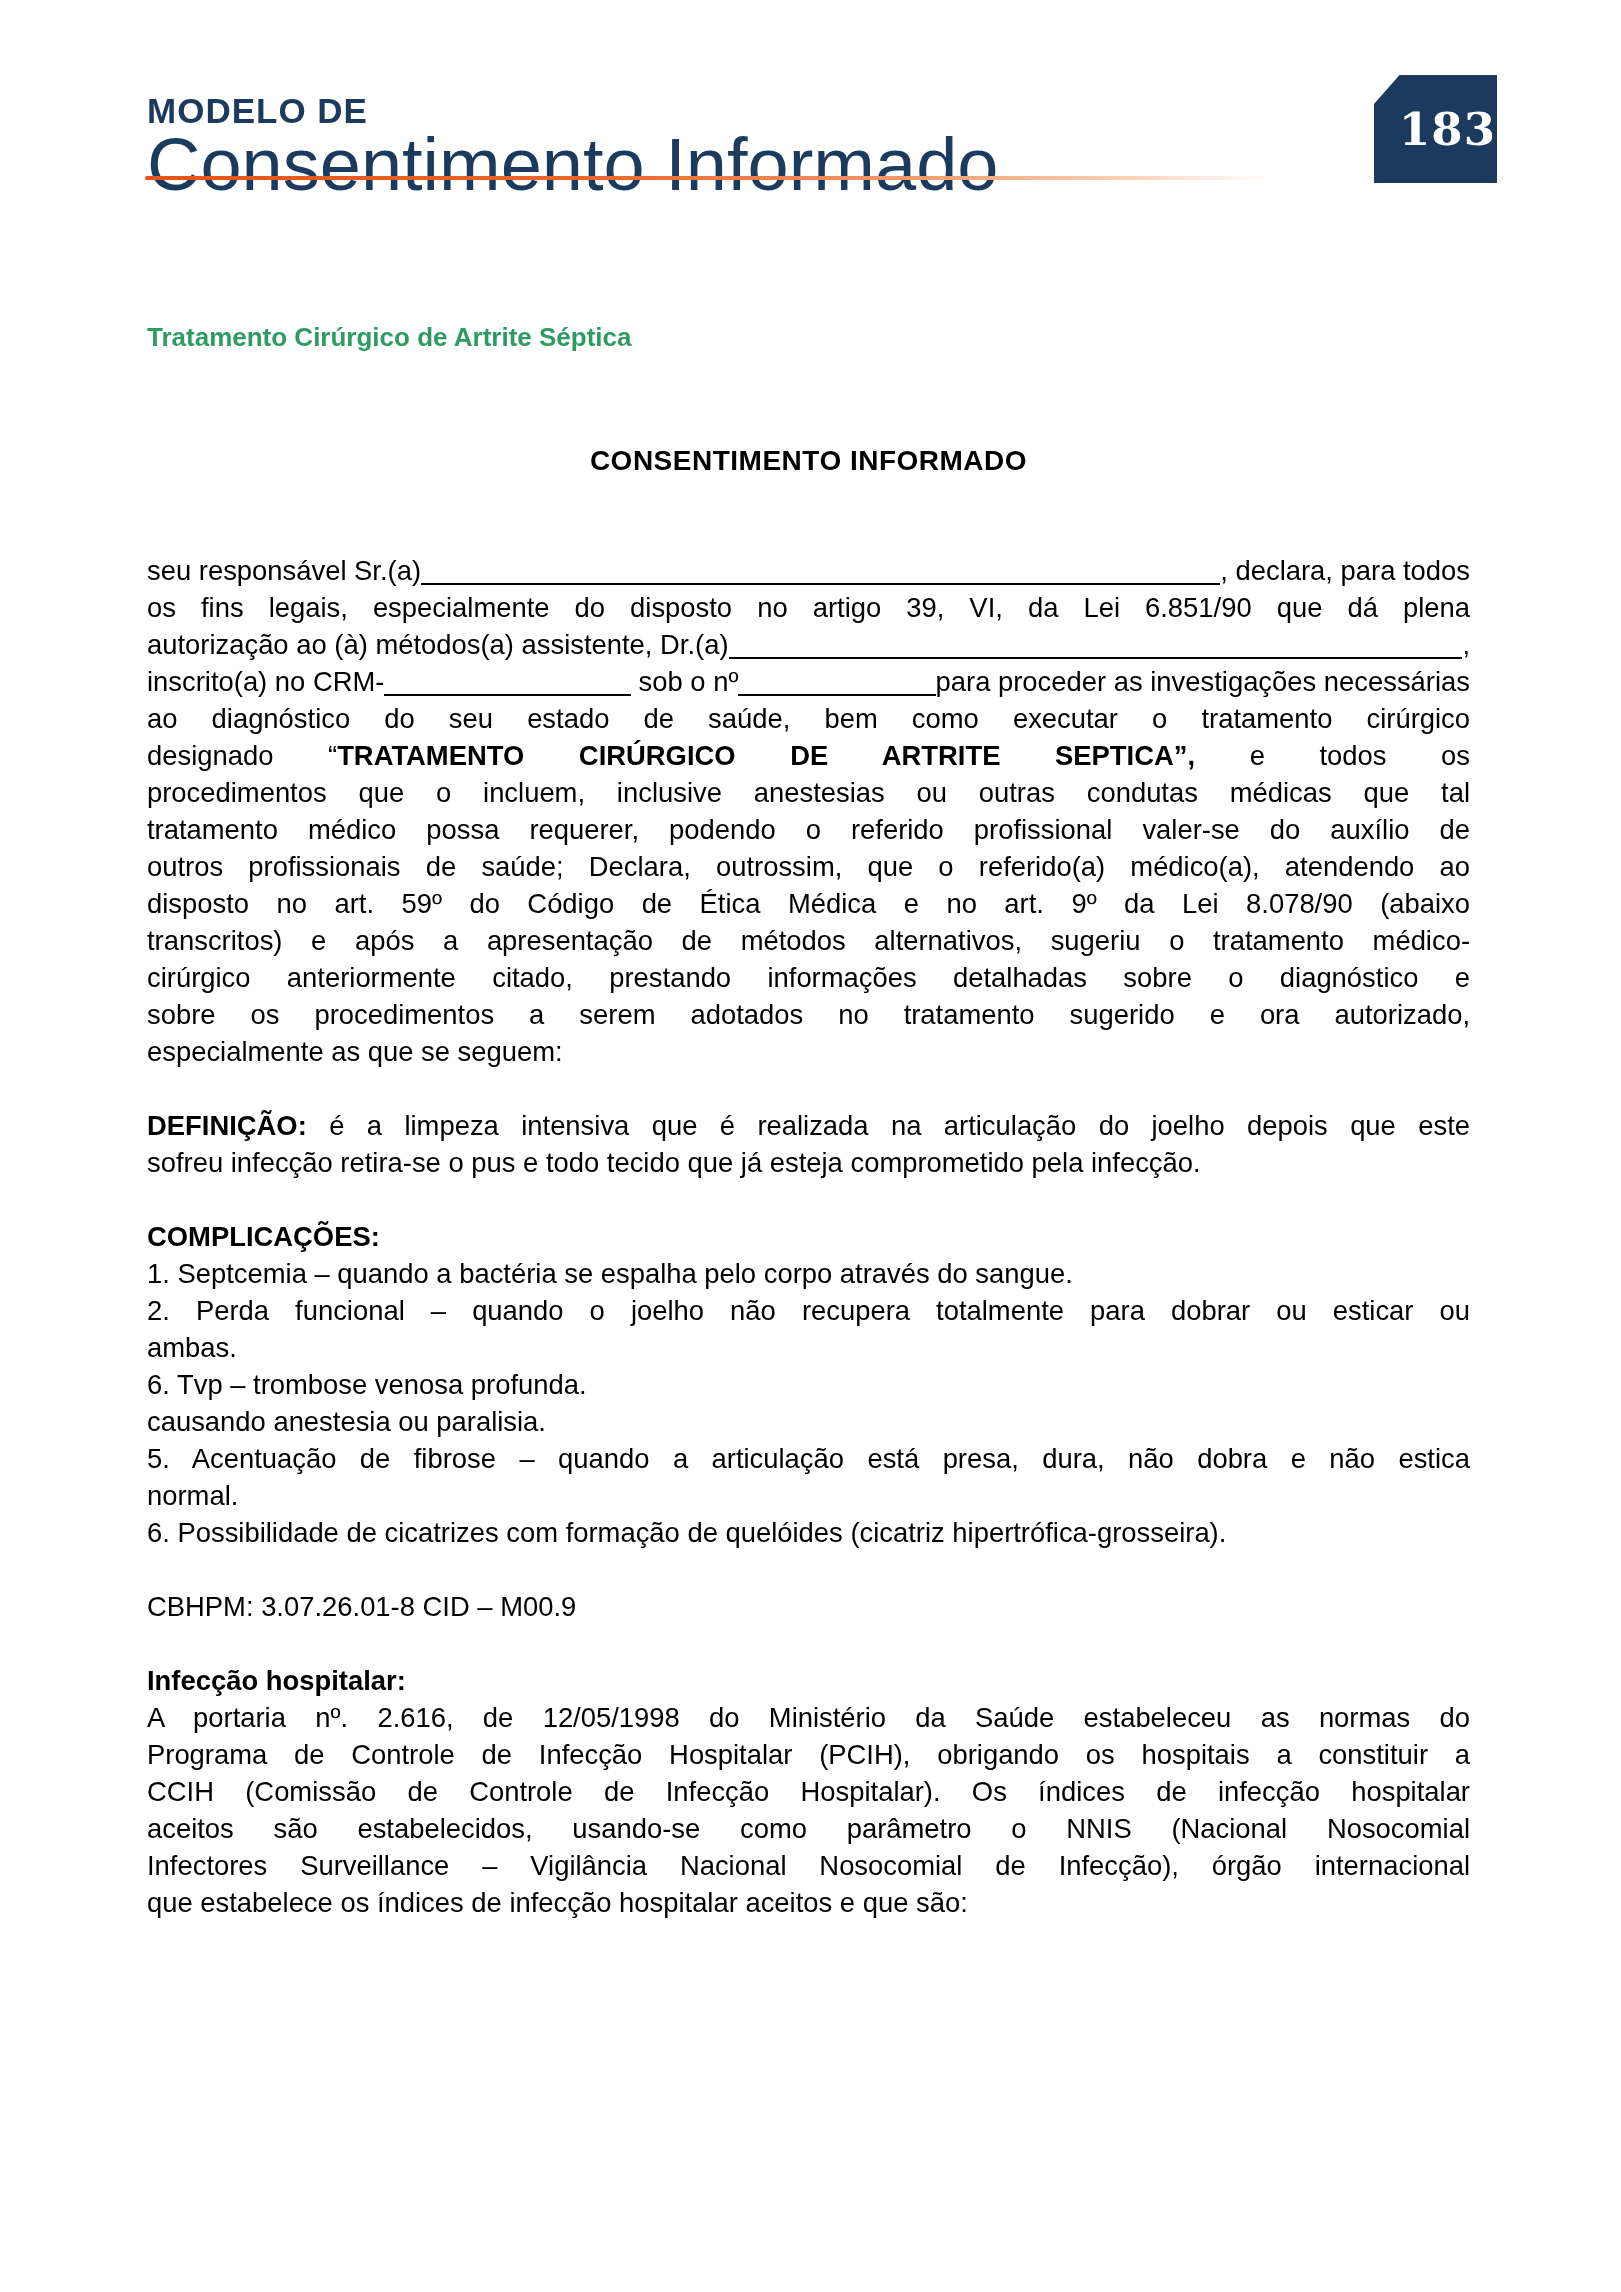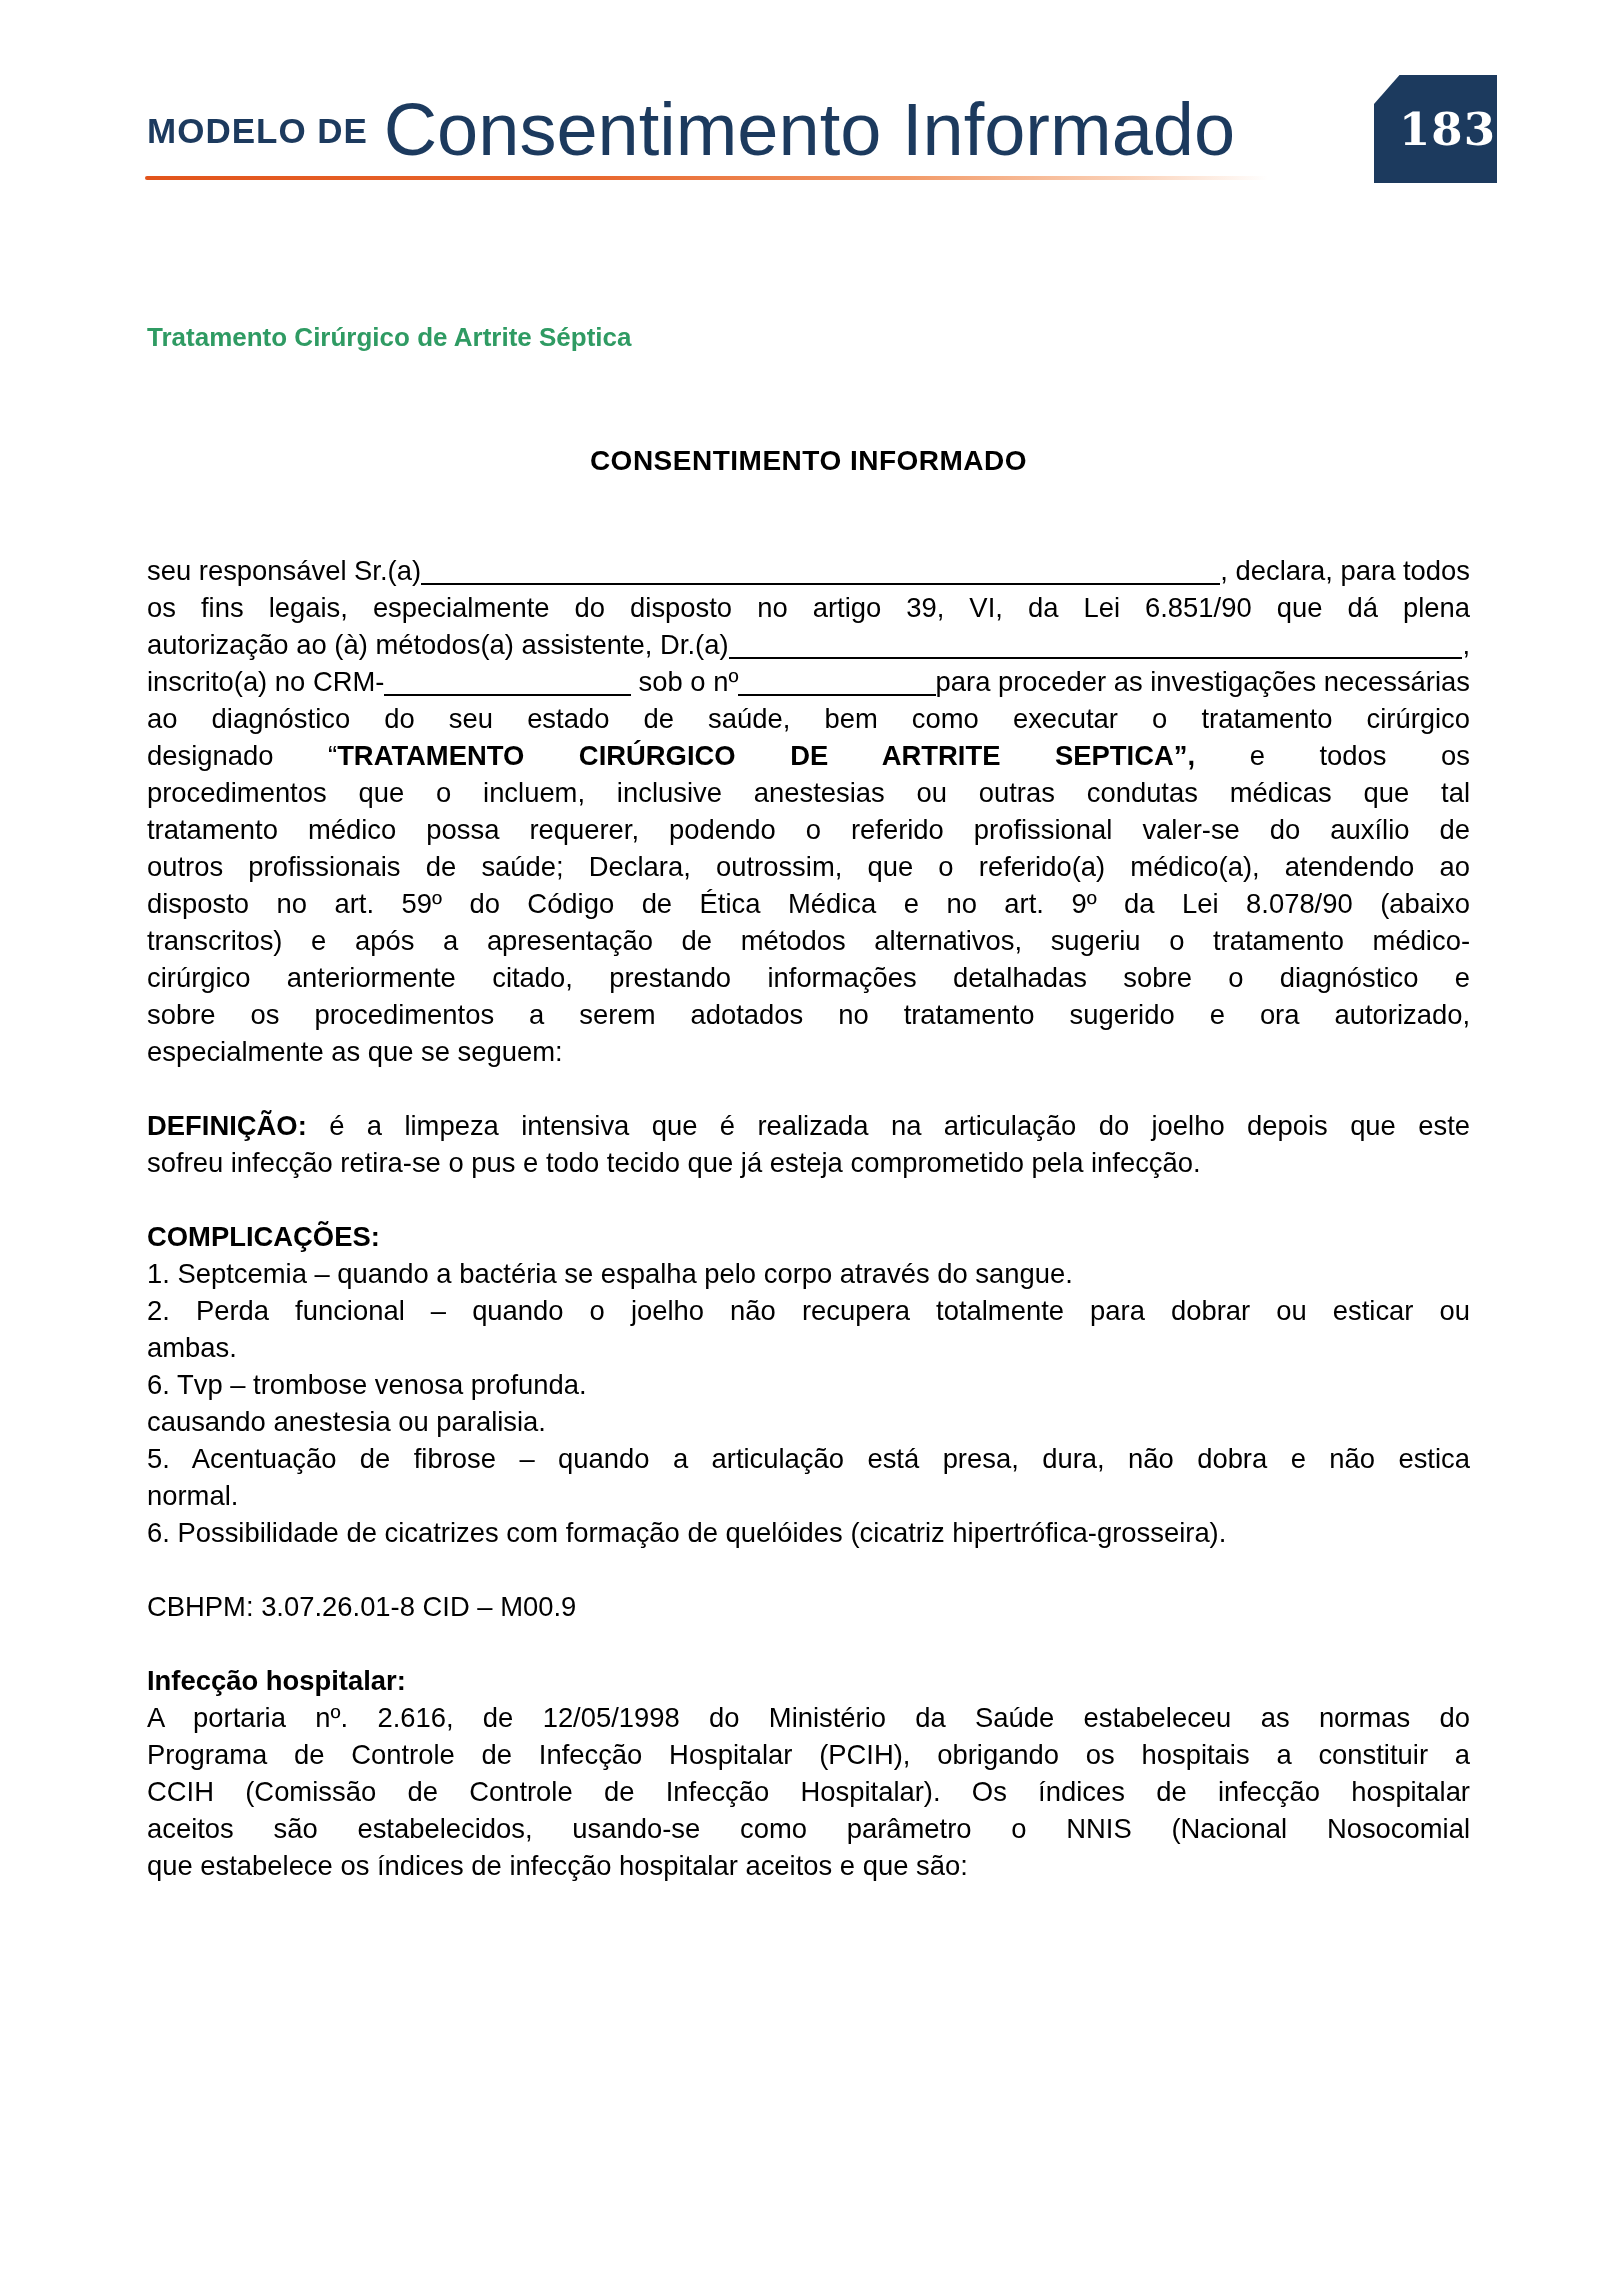--- a/index.html
+++ b/index.html
@@ -13,22 +13,23 @@
     width:1621px;height:2293px;
     margin:0 auto;
     background:#ffffff;
     font-family:"Liberation Sans", sans-serif;
     color:var(--text);
     overflow:hidden;
   }
   
   .header-row{
     position:absolute;left:147px;top:93px;
-    display:flex;align-items:center;
+    display:flex;align-items:flex-start;
     white-space:nowrap;
+    flex-direction:column;
   }
   .kicker{
     font-size:35px;font-weight:700;color:var(--navy);
     letter-spacing:1px;line-height:1;margin-right:15.7px;
   }
   .big-title{
     font-size:74px;font-weight:400;color:var(--navy);
     line-height:1;letter-spacing:0;
   }
   .header-rule{
@@ -152,18 +153,19 @@
       </div>
       <div class="para" data-name="cbhpm-code-line">
         <div class="line" data-name="text-line"><span class="txt" data-name="text-segment">CBHPM: 3.07.26.01-8 CID – M00.9</span></div>
       </div>
       <div class="para" data-name="hospital-infection-paragraph">
         <div class="line" data-name="text-line"><span class="txt b" data-name="bold-text-segment">Infecção hospitalar:</span></div>
         <div class="line jl" data-name="text-line"><span class="txt" data-name="text-segment">A portaria nº. 2.616, de 12/05/1998 do Ministério da Saúde estabeleceu as normas do</span></div>
         <div class="line jl" data-name="text-line"><span class="txt" data-name="text-segment">Programa de Controle de Infecção Hospitalar (PCIH), obrigando os hospitais a constituir a</span></div>
         <div class="line jl" data-name="text-line"><span class="txt" data-name="text-segment">CCIH (Comissão de Controle de Infecção Hospitalar). Os índices de infecção hospitalar</span></div>
         <div class="line jl" data-name="text-line"><span class="txt" data-name="text-segment">aceitos são estabelecidos, usando-se como parâmetro o NNIS (Nacional Nosocomial</span></div>
+        <div class="line jl" data-name="text-line"><span class="txt" data-name="text-segment">Infectores Surveillance – Vigilância Nacional Nosocomial de Infecção), órgão internacional</span></div>
         <div class="line" data-name="text-line"><span class="txt" data-name="text-segment">que estabelece os índices de infecção hospitalar aceitos e que são:</span></div>
       </div>
     </div>
 
 </div>
 
 
 </body></html>

